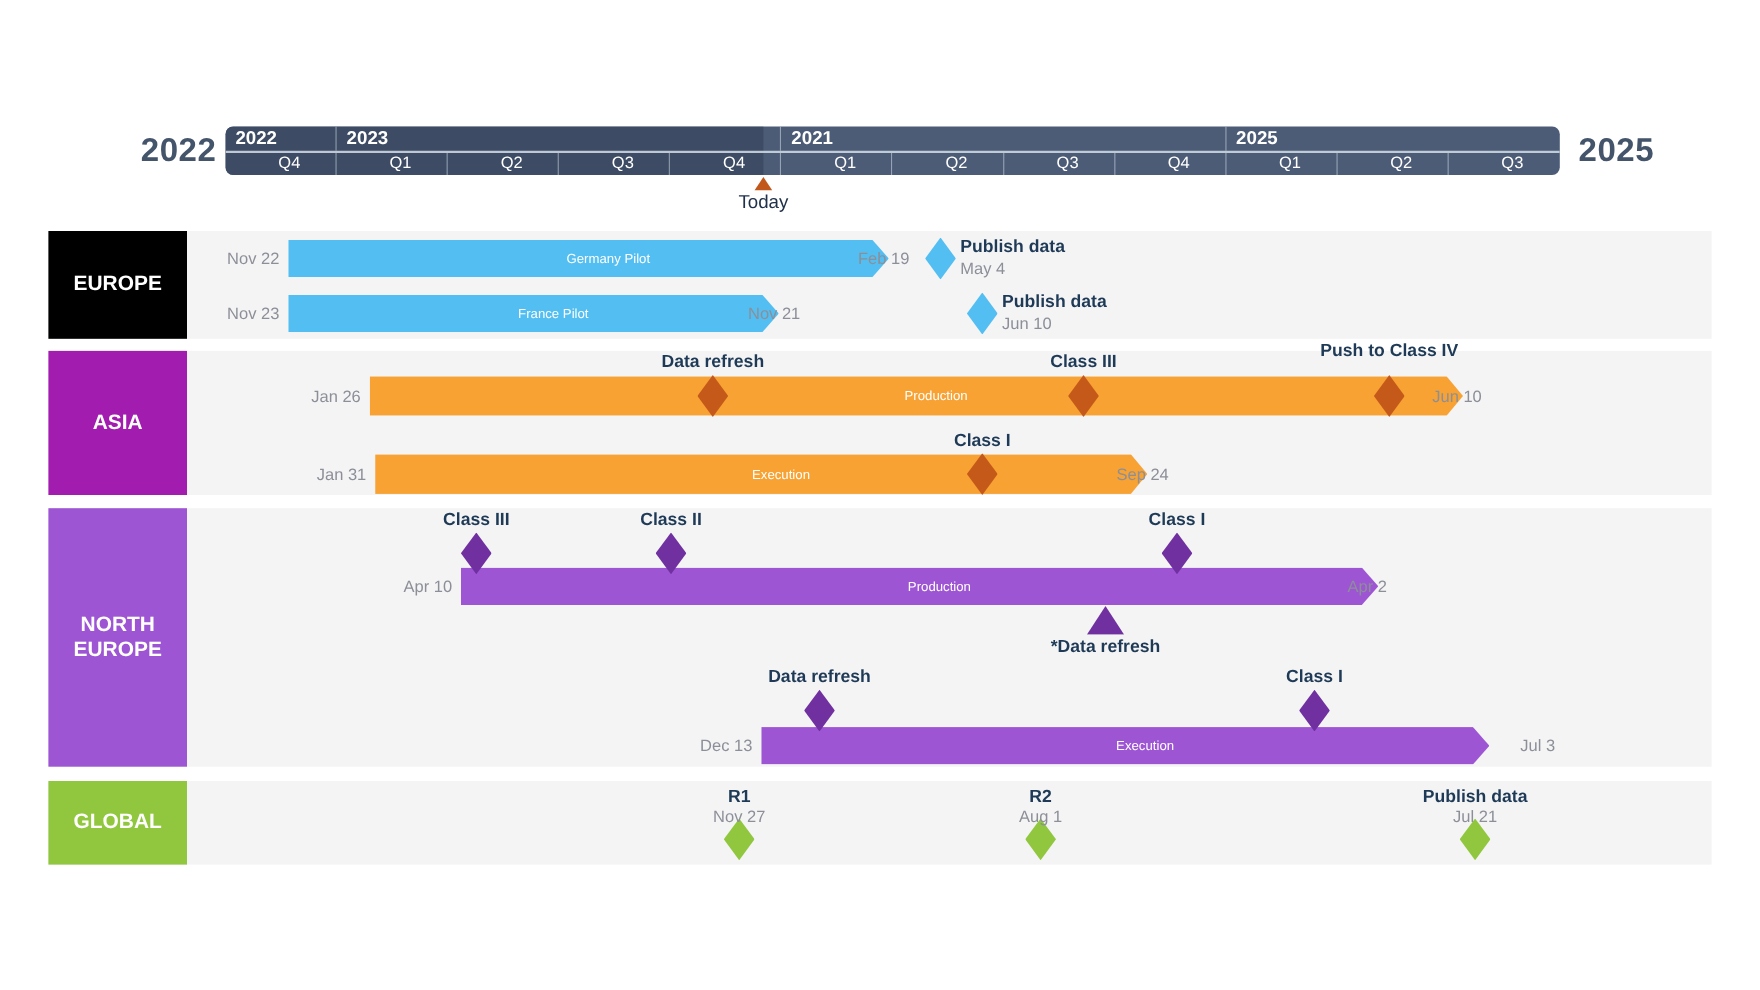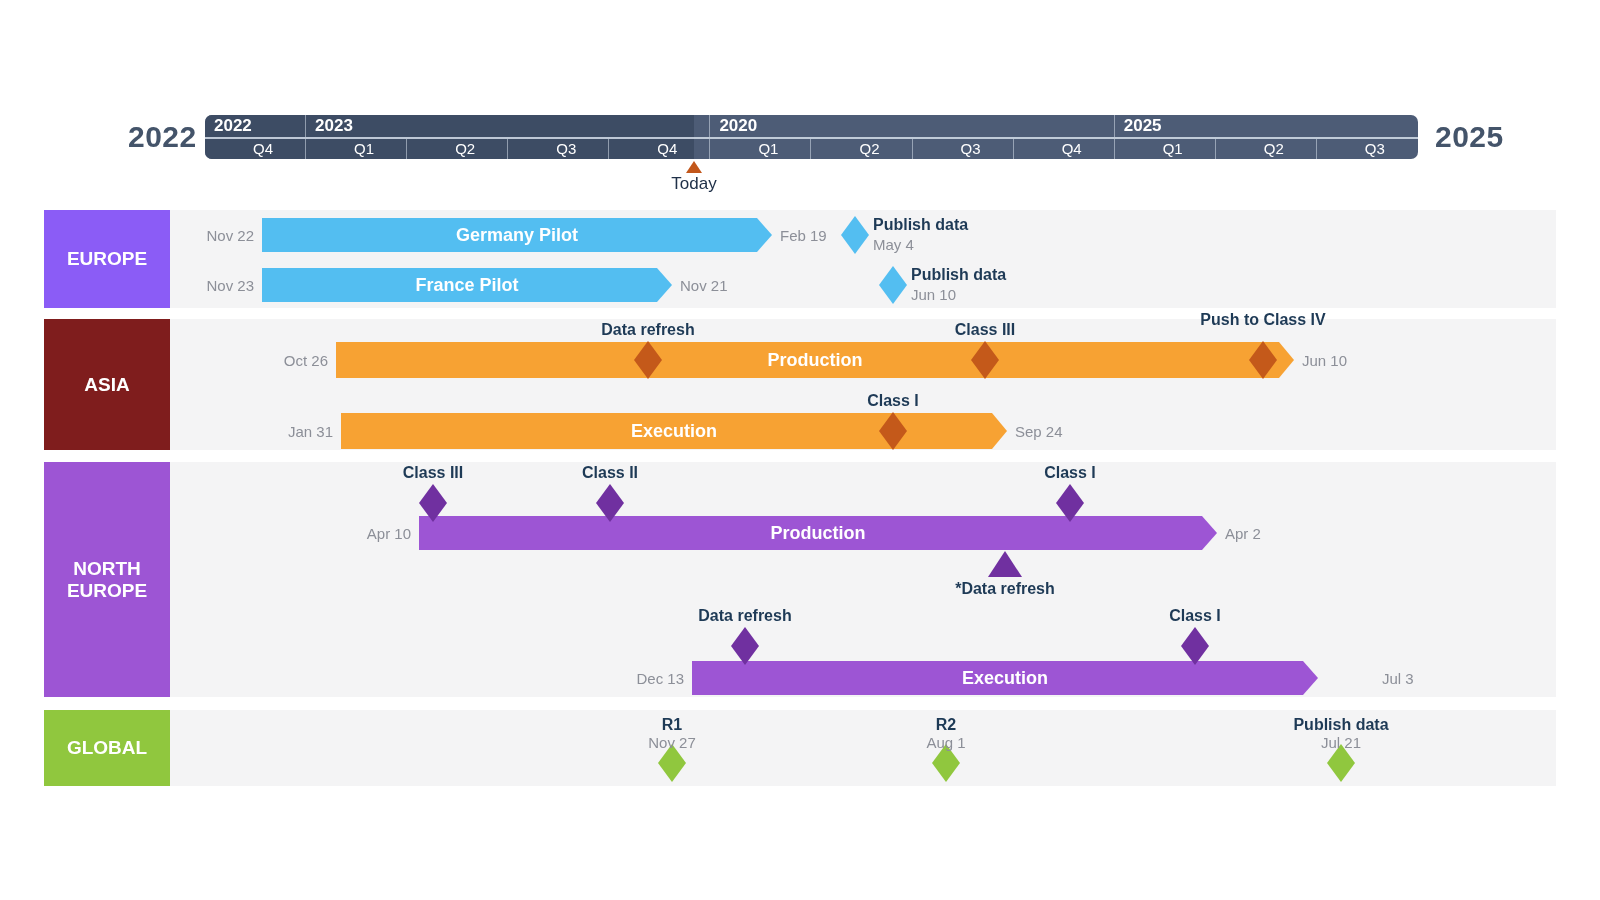--- a/index.html
+++ b/index.html
@@ -19,43 +19,43 @@
   .ycell:last-child,.qcell:last-child{border-right:none;}
   .big-year{font-size:30px;font-weight:bold;color:#44546A;letter-spacing:.5px;}
   
   #today-tri{left:686px;top:161px;width:0;height:0;border-left:8px solid transparent;
              border-right:8px solid transparent;border-bottom:12px solid #C2571B;}
   #today-label{left:654px;top:174px;width:80px;text-align:center;font-size:17px;color:#203149;}
   
   .lane-bg{background:#F4F4F5;left:44px;width:1512px;}
   .lane-box{left:44px;width:126px;display:flex;align-items:center;justify-content:center;
             color:#fff;font-weight:bold;font-size:19px;text-align:center;line-height:1.15;}
-  .bar{display:flex;align-items:center;justify-content:center;color:#fff;font-weight:bold;
-       font-size:18px;clip-path:polygon(0 0,calc(100% - 15px) 0,100% 50%,calc(100% - 15px) 100%,0 100%);
-       white-space:nowrap;}
+  .bar{display:flex;align-items:center;justify-content:center;color:#fff;font-weight:normal;
+       font-size:12px;clip-path:polygon(0 0,calc(100% - 15px) 0,100% 50%,calc(100% - 15px) 100%,0 100%);
+       white-space:nowrap;padding-left:36px;}
   .bar-date{color:#8C8F98;font-size:15px;white-space:nowrap;display:flex;align-items:center;}
   .diamond{clip-path:polygon(50% 0,100% 50%,50% 100%,0 50%);width:28px;height:38px;}
   .tri-up{clip-path:polygon(50% 0,100% 100%,0 100%);width:34px;height:26px;}
   .ms-title{font-weight:bold;font-size:16px;color:#1E3A56;white-space:nowrap;}
   .ms-date{font-size:15px;color:#8C8F98;white-space:nowrap;}
   .ctr{text-align:center;}
 </style>
 </head>
 <body>
 
 <div id="canvas">
   <div class="abs big-year" id="big-year-left" style="left:128px;top:120px;">2022</div>
   <div class="abs big-year" id="big-year-right" style="left:1435px;top:120px;">2025</div>
 
   <div class="abs" id="band">
     <div id="band-dark" style="width: 489px;"></div>
     <div class="hrow" id="year-row">
         <div class="ycell" style="width: 101.083px;">2022</div>
         <div class="ycell" style="width: 404.333px;">2023</div>
-        <div class="ycell" style="width: 404.333px;">2020</div>
+        <div class="ycell" style="width: 404.333px;">2021</div>
         <div class="ycell" style="width: 303.25px;">2025</div>
       </div>
     <div class="hrow" id="qtr-row">
         <div class="qcell" style="width: 101.083px;">Q4</div>
         <div class="qcell" style="width: 101.083px;">Q1</div>
         <div class="qcell" style="width: 101.083px;">Q2</div>
         <div class="qcell" style="width: 101.083px;">Q3</div>
         <div class="qcell" style="width: 101.083px;">Q4</div>
         <div class="qcell" style="width: 101.083px;">Q1</div>
         <div class="qcell" style="width: 101.083px;">Q2</div>
@@ -65,37 +65,37 @@
         <div class="qcell" style="width: 101.083px;">Q2</div>
         <div class="qcell" style="width: 101.083px;">Q3</div>
       </div>
   </div>
 
   <div class="abs" id="today-tri"></div>
   <div class="abs" id="today-label">Today</div>
 
   <div id="lanes-root">
       <div class="abs lane-bg" style="top: 210px; height: 98px;"></div>
-      <div class="abs lane-box" style="top: 210px; height: 98px; background: #8b5cf6;">EUROPE</div>
+      <div class="abs lane-box" style="top: 210px; height: 98px; background: #000000;">EUROPE</div>
       <div class="abs bar" style="left: 262px; top: 218px; width: 510px; height: 34px; background: rgb(83, 190, 241);">Germany Pilot</div>
       <div class="abs bar-date" style="left: 132px; top: 218px; width: 122px; height: 34px; justify-content: flex-end;">Nov 22</div>
       <div class="abs bar-date" style="left: 780px; top: 218px; width: 122px; height: 34px;">Feb 19</div>
       <div class="abs bar" style="left: 262px; top: 268px; width: 410px; height: 34px; background: rgb(83, 190, 241);">France Pilot</div>
       <div class="abs bar-date" style="left: 132px; top: 268px; width: 122px; height: 34px; justify-content: flex-end;">Nov 23</div>
       <div class="abs bar-date" style="left: 680px; top: 268px; width: 122px; height: 34px;">Nov 21</div>
       <div class="abs diamond" style="left: 841px; top: 216px; background: rgb(83, 190, 241);"></div>
       <div class="abs ms-title" style="left: 873px; top: 216px;">Publish data</div>
       <div class="abs ms-date" style="left: 873px; top: 236px;">May 4</div>
       <div class="abs diamond" style="left: 879px; top: 266px; background: rgb(83, 190, 241);"></div>
       <div class="abs ms-title" style="left: 911px; top: 266px;">Publish data</div>
       <div class="abs ms-date" style="left: 911px; top: 286px;">Jun 10</div>
       <div class="abs lane-bg" style="top: 319px; height: 131px;"></div>
-      <div class="abs lane-box" style="top: 319px; height: 131px; background: #7f1d1d;">ASIA</div>
+      <div class="abs lane-box" style="top: 319px; height: 131px; background: #a21caf;">ASIA</div>
       <div class="abs bar" style="left: 336px; top: 342px; width: 958px; height: 36px; background: rgb(247, 162, 51);">Production</div>
-      <div class="abs bar-date" style="left: 206px; top: 342px; width: 122px; height: 36px; justify-content: flex-end;">Oct 26</div>
+      <div class="abs bar-date" style="left: 206px; top: 342px; width: 122px; height: 36px; justify-content: flex-end;">Jan 26</div>
       <div class="abs bar-date" style="left: 1302px; top: 342px; width: 122px; height: 36px;">Jun 10</div>
       <div class="abs bar" style="left: 341px; top: 413px; width: 666px; height: 36px; background: rgb(247, 162, 51);">Execution</div>
       <div class="abs bar-date" style="left: 211px; top: 413px; width: 122px; height: 36px; justify-content: flex-end;">Jan 31</div>
       <div class="abs bar-date" style="left: 1015px; top: 413px; width: 122px; height: 36px;">Sep 24</div>
       <div class="abs diamond" style="left: 634px; top: 341px; background: rgb(196, 89, 26);"></div>
       <div class="abs ms-title ctr" style="left: 518px; top: 321px; width: 260px;">Data refresh</div>
       <div class="abs diamond" style="left: 971px; top: 341px; background: rgb(196, 89, 26);"></div>
       <div class="abs ms-title ctr" style="left: 855px; top: 321px; width: 260px;">Class III</div>
       <div class="abs diamond" style="left: 1249px; top: 341px; background: rgb(196, 89, 26);"></div>
       <div class="abs ms-title ctr" style="left: 1133px; top: 311px; width: 260px;">Push to Class IV</div>

